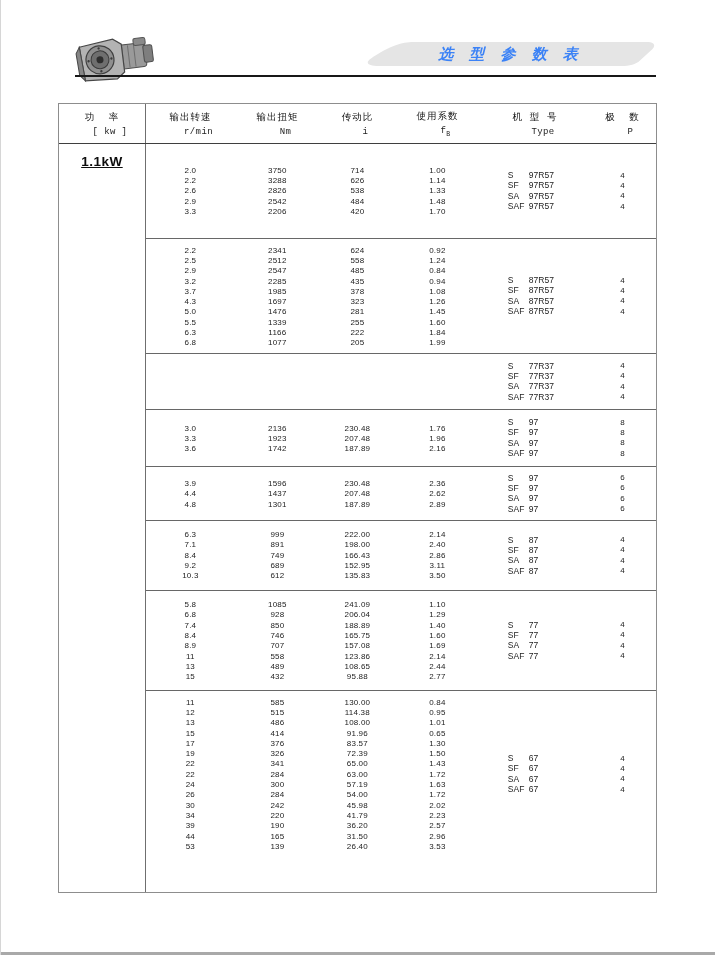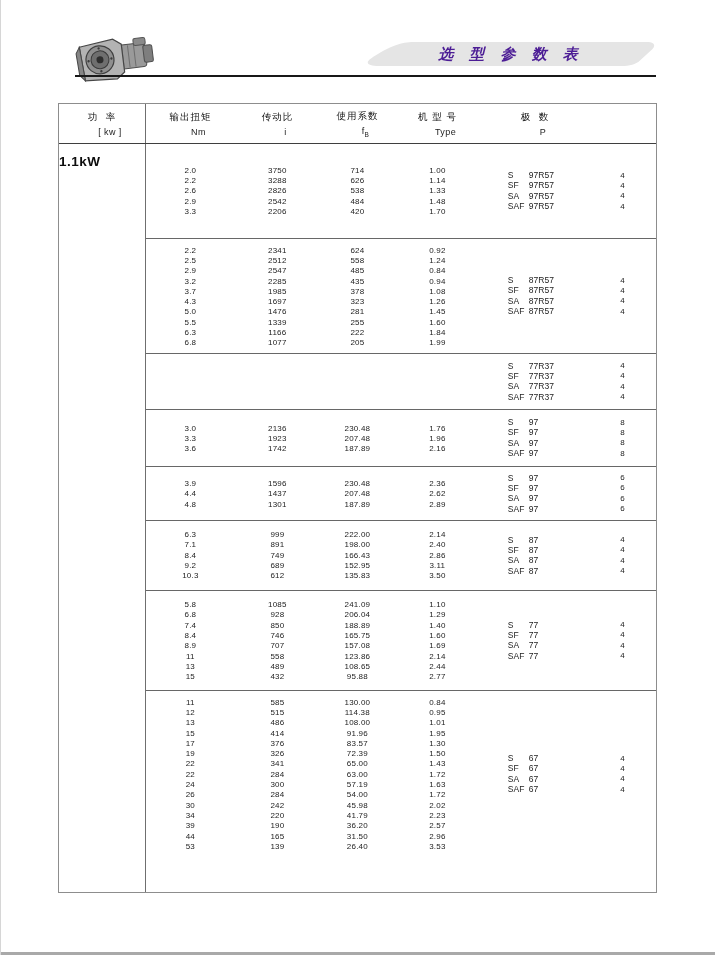--- a/index.html
+++ b/index.html
@@ -8,43 +8,43 @@
     font-family:"Liberation Sans",sans-serif;color:#1d1d1d;overflow:hidden;
     border-left:1px solid #d6d6d6;
   }
   .page-bottom-edge{position:absolute;left:0;right:0;bottom:0;height:3px;background:#a9a9a9;}
   
   .logo-wrap{position:absolute;left:70px;top:31px;width:88px;height:56px;}
   .banner{position:absolute;left:362px;top:41px;width:292px;height:27px;}
   .banner svg{position:absolute;inset:0;}
   .banner-text{
     position:absolute;inset:0;display:flex;align-items:center;justify-content:center;
-    font-style:italic;font-weight:bold;font-size:15px;letter-spacing:6px;color:#4c1d95;
+    font-style:italic;font-weight:bold;font-size:15px;letter-spacing:6px;color:#3b82f6;
     padding-left:4px;
   }
   .header-rule{position:absolute;left:74px;top:75px;width:581px;height:2px;background:#181818;}
   
   .sel-table{
     position:absolute;left:57px;top:103px;width:599px;height:790px;
     border:1px solid #8d8d8d;box-sizing:border-box;background:#fff;
   }
   .thead{
     display:grid;grid-template-columns:87px 89px 85px 75px 85px 110px 65px;
     height:40px;border-bottom:1px solid #3f3f3f;box-sizing:border-box;
   }
-  .hcell{display:flex;flex-direction:column;justify-content:center;align-items:center;gap:3px;}
+  .hcell{display:flex;flex-direction:column;justify-content:center;align-items:center;gap:3px;font-family:Liberation Mono, monospace;}
   .hcell.power{border-right:1px solid #6f6f6f;box-sizing:border-box;}
   .hzh{font-size:9.5px;letter-spacing:1px;color:#101010;white-space:pre;}
   .hunit{font-size:9px;letter-spacing:.4px;color:#1c1c1c;white-space:pre;padding-left:16px;}
   .hunit sub{font-size:6.5px;}
   .tbody{display:flex;height:748px;}
   .power-col{width:87px;border-right:1px solid #6f6f6f;box-sizing:border-box;position:relative;}
   .power-label{
-    position:absolute;top:10px;left:0;width:100%;text-align:left;
-    font-size:13.5px;font-weight:bold;letter-spacing:.5px;color:#0d0d0d;
+    position:absolute;top:10px;left:0;width:100%;text-align:center;
+    font-size:13.5px;font-weight:bold;letter-spacing:.5px;color:#0d0d0d;text-decoration:underline;
   }
   .sections{width:511px;display:flex;flex-direction:column;overflow:hidden;}
   .section{position:relative;box-sizing:border-box;}
   .section + .section{border-top:1px solid #676767;}
   .section:nth-child(1){height:94px;}
   .section:nth-child(2){height:115px;}
   .section:nth-child(3){height:56px;}
   .section:nth-child(4){height:57px;}
   .section:nth-child(5){height:54px;}
   .section:nth-child(6){height:70px;}
@@ -96,20 +96,24 @@
   </div>
   <div class="header-rule"></div>
 
   <div class="sel-table">
     <div class="thead">
       <div class="hcell power">
         <span class="hzh">功  率</span>
         <span class="hunit">[ kw ]</span>
       </div>
       <div class="hcell">
+        <span class="hzh">输出转速</span>
+        <span class="hunit">r/min</span>
+      </div>
+      <div class="hcell">
         <span class="hzh">输出扭矩</span>
         <span class="hunit">Nm</span>
       </div>
       <div class="hcell">
         <span class="hzh">传动比</span>
         <span class="hunit">i</span>
       </div>
       <div class="hcell">
         <span class="hzh">使用系数</span>
         <span class="hunit"><span>f</span><sub>B</sub></span>
@@ -585,21 +589,21 @@
               <div class="drow">
                 <span>13</span>
                 <span>486</span>
                 <span>108.00</span>
                 <span>1.01</span>
               </div>
               <div class="drow">
                 <span>15</span>
                 <span>414</span>
                 <span>91.96</span>
-                <span>1.95</span>
+                <span>0.65</span>
               </div>
               <div class="drow">
                 <span>17</span>
                 <span>376</span>
                 <span>83.57</span>
                 <span>1.30</span>
               </div>
               <div class="drow">
                 <span>19</span>
                 <span>326</span>

